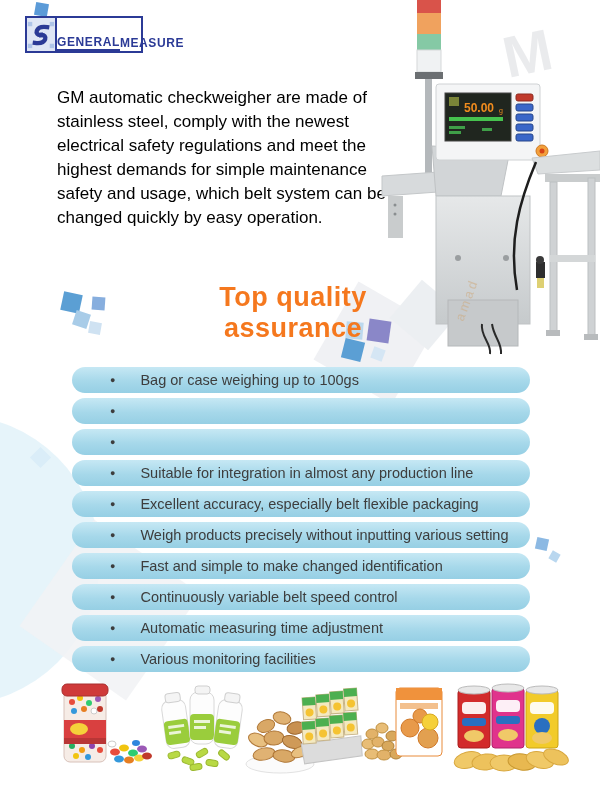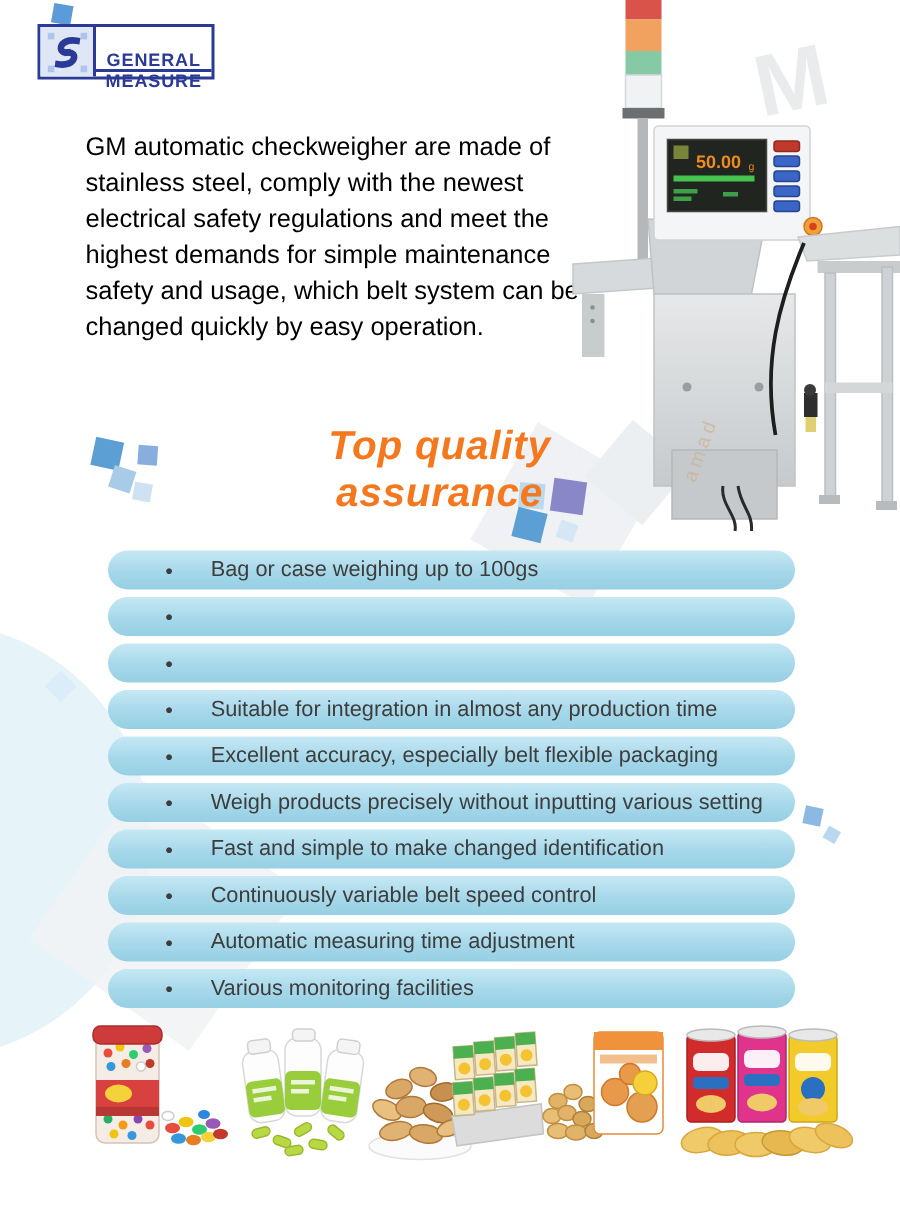--- a/index.html
+++ b/index.html
@@ -3,30 +3,30 @@
 <meta charset="utf-8">
 <style>
   html,body{margin:0;padding:0;background:#fff;}
   .page{position:relative;width:600px;height:808px;background:#ffffff;overflow:hidden;
         font-family:"Liberation Sans",sans-serif;}
   
   .logo{position:absolute;left:25px;top:16px;width:118px;height:37px;border:2px solid #2b3a96;
         background:#fff;display:flex;align-items:stretch;box-sizing:border-box;}
   .logo-icon{width:35px;border-right:2px solid #2b3a96;background:#dfe6f5;display:flex;
         align-items:center;justify-content:center;}
-  .logo-text{flex:1;display:flex;flex-direction:column;margin-top:16px;}
+  .logo-text{flex:1;display:flex;margin-top:16px;}
   .logo-text div{flex:1;display:flex;align-items:center;justify-content:center;
         color:#2b3a96;font-weight:bold;font-size:12px;letter-spacing:.6px;line-height:1;}
   .logo-text div:first-child{border-bottom:2px solid #2b3a96;}
   
   .intro{position:absolute;left:57px;top:86px;width:336px;font-size:17px;line-height:24px;
         color:#000000;}
   
   .heading{position:absolute;left:163px;top:282px;width:260px;text-align:center;
-        color:#f5781e;font-size:27px;font-weight:bold;font-style:italic;letter-spacing:.5px;}
+        color:#f5781e;font-size:27px;font-weight:bold;letter-spacing:.5px;}
   
   .sq{position:absolute;z-index:0;}
   
   .features{position:absolute;left:72px;top:367px;width:458px;display:flex;
         flex-direction:column;row-gap:5px;z-index:2;}
   .pill{height:26px;border-radius:13px;display:flex;align-items:center;padding-left:38px;
         background:linear-gradient(180deg,#c6e8f4 0%,#a6d8ea 55%,#96cfe4 100%);
         box-sizing:border-box;}
   .pill .dot{font-size:9px;color:#3d3d3d;margin-right:9px;line-height:1;}
   .pill .txt{font-size:14.5px;color:#3d3d3d;margin-left:16px;}
@@ -167,21 +167,21 @@
         <span class="txt">Bag or case weighing up to 100gs</span>
       </div>
     <div class="pill">
         <span class="dot">●</span>
       </div>
     <div class="pill">
         <span class="dot">●</span>
       </div>
     <div class="pill">
         <span class="dot">●</span>
-        <span class="txt">Suitable for integration in almost any production time</span>
+        <span class="txt">Suitable for integration in almost any production line</span>
       </div>
     <div class="pill">
         <span class="dot">●</span>
         <span class="txt">Excellent accuracy, especially belt flexible packaging</span>
       </div>
     <div class="pill">
         <span class="dot">●</span>
         <span class="txt">Weigh products precisely without inputting various setting</span>
       </div>
     <div class="pill">

